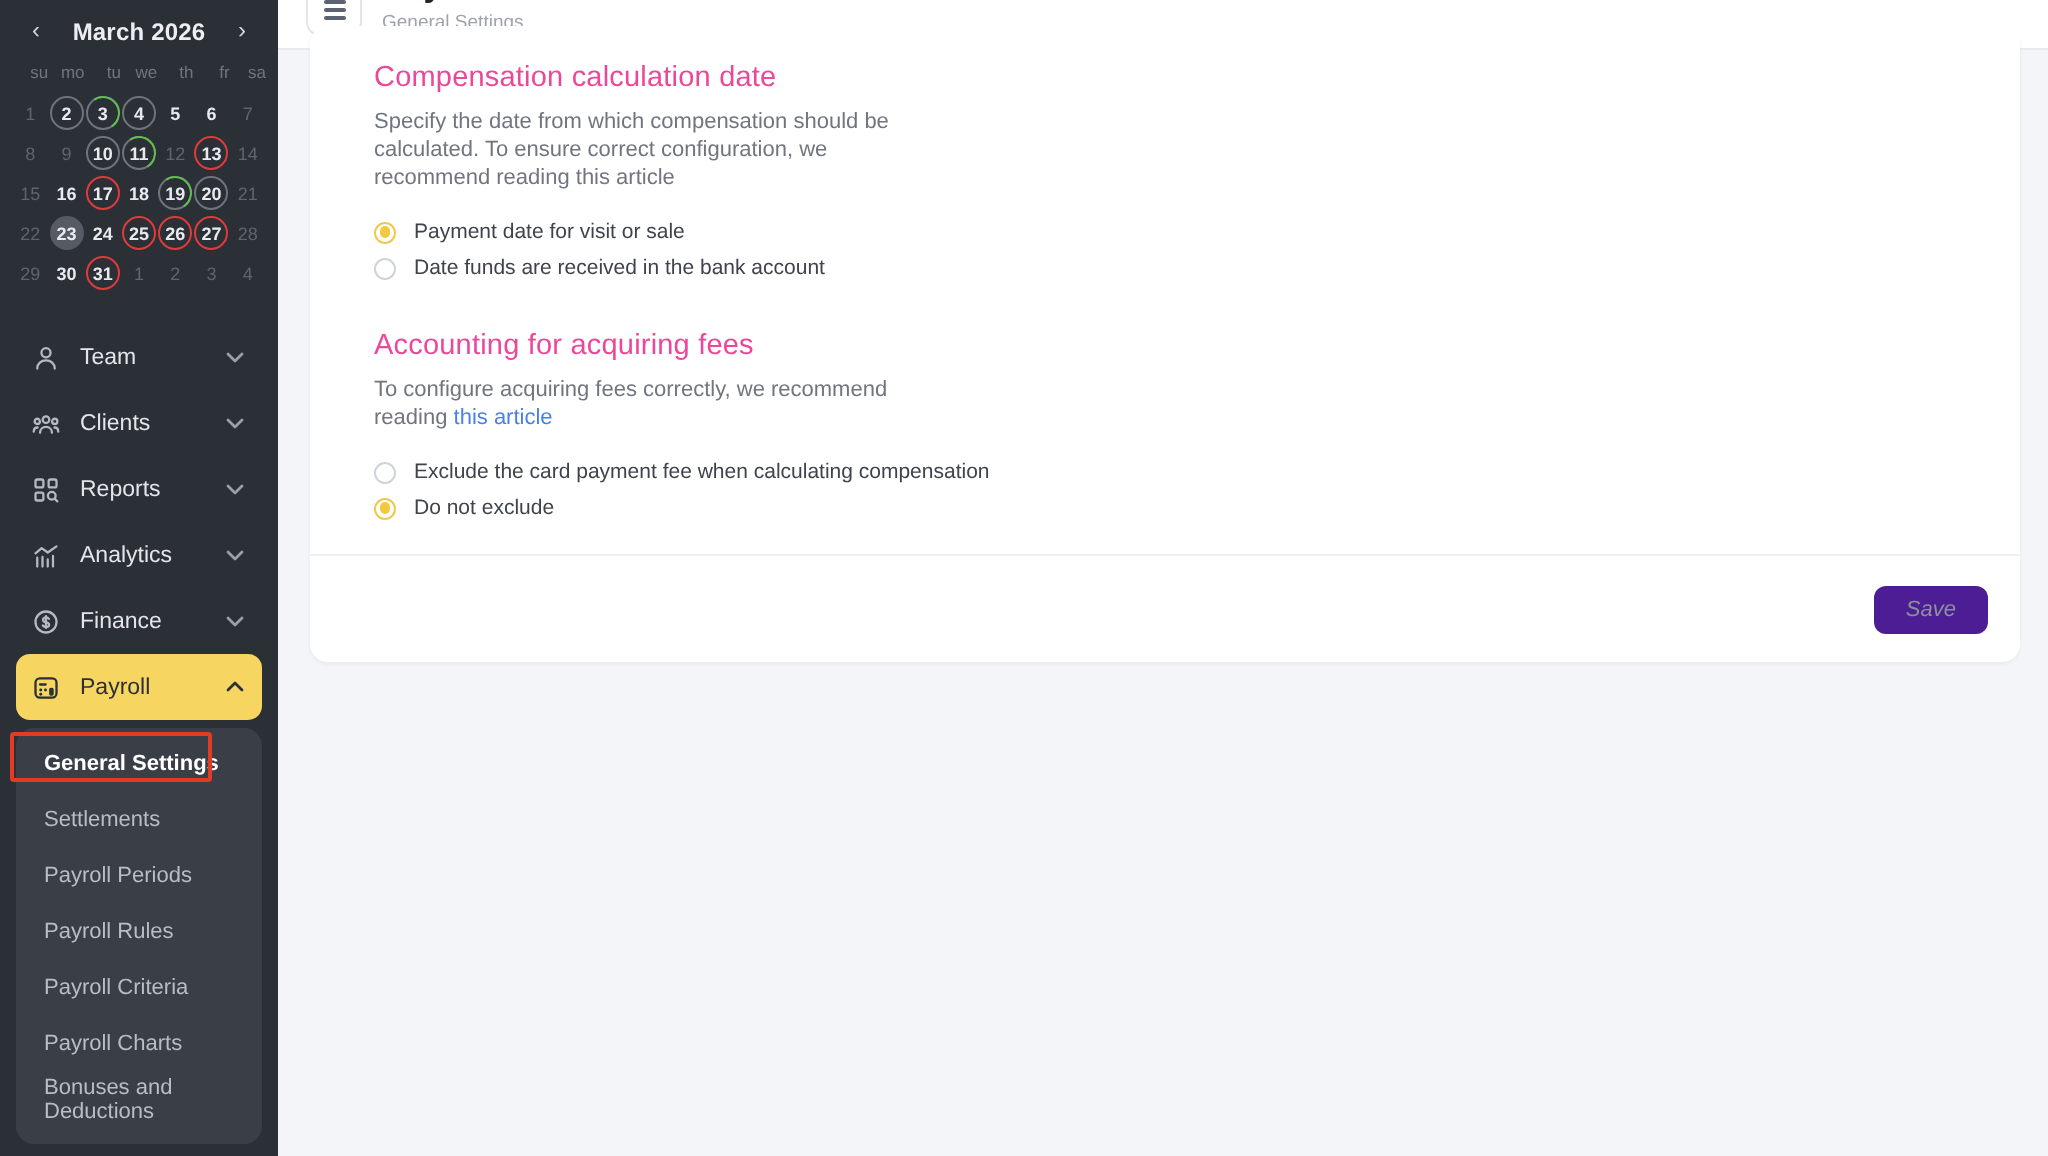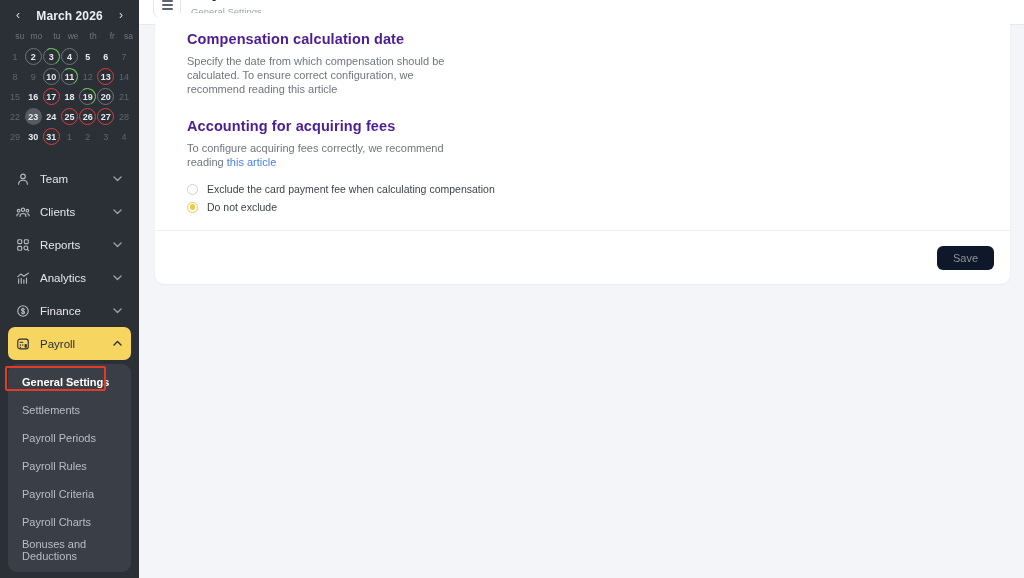--- a/index.html
+++ b/index.html
@@ -126,21 +126,21 @@
     display: flex; align-items: center; gap: 5px;
   }
   .page-sub { font-size: 9.5px; color: #9ea4af; margin-top: 4px; }
 
   .card {
     position: absolute; left: 16px; top: 13px; width: 855px;
     background: #fff; border-radius: 9px;
     box-shadow: 0 1px 2px rgba(20,25,40,.05);
   }
   .card-body { padding: 18px 32px 14px 32px; }
-  .sec-title { font-size: 14.5px; color: #4c1d95; font-weight: bold; letter-spacing: .1px; }
+  .sec-title { font-size: 14.5px; color: #ec4899; font-weight: normal; letter-spacing: .1px; }
   .sec-desc {
     font-size: 11px; color: #70757f; line-height: 14px; margin-top: 7px; max-width: 262px;
   }
   .link { color: #4a7fe8; cursor: pointer; }
   .radios { margin-top: 11px; }
   .radio-row {
     display: flex; align-items: center; gap: 9px;
     height: 18px; cursor: pointer;
   }
   .radio {
@@ -154,24 +154,24 @@
     width: 5.8px; height: 5.8px; border-radius: 50%; background: #f3c93f;
   }
   .radio-lbl { font-size: 10.5px; color: #3e434c; }
   .sec2 { margin-top: 22px; }
   .card-foot {
     border-top: 1px solid #eef0f3;
     height: 54px; display: flex; align-items: center; justify-content: flex-end;
     padding-right: 16px;
   }
   .save-btn {
-    background: #0f172a; color: #8d9199;
+    background: #4c1d95; color: #8d9199;
     border: none; border-radius: 6px;
     font-size: 11px; font-family: "Liberation Sans", sans-serif;
-    padding: 6px 16px; cursor: pointer;
+    padding: 6px 16px; cursor: pointer; font-style: italic;
   }
 </style>
 </head>
 <body>
 
 <div class="app">
 
   <aside class="sidebar">
 
     <div class="cal">
@@ -455,20 +455,30 @@
         <div class="page-sub">General Settings</div>
       </div>
     </div>
 
     <section class="card">
       <div class="card-body">
 
         <div>
           <h2 class="sec-title">Compensation calculation date</h2>
           <p class="sec-desc">Specify the date from which compensation should be calculated. To ensure correct configuration, we recommend reading this article</p>
+          <div class="radios">
+            <label class="radio-row">
+              <span class="radio on"></span>
+              <span class="radio-lbl">Payment date for visit or sale</span>
+            </label>
+            <label class="radio-row">
+              <span class="radio"></span>
+              <span class="radio-lbl">Date funds are received in the bank account</span>
+            </label>
+          </div>
         </div>
 
         <div class="sec2">
           <h2 class="sec-title">Accounting for acquiring fees</h2>
           <p class="sec-desc"><span>To configure acquiring fees correctly, we recommend reading </span><span class="link">this article</span></p>
           <div class="radios">
             <label class="radio-row">
               <span class="radio"></span>
               <span class="radio-lbl">Exclude the card payment fee when calculating compensation</span>
             </label>

